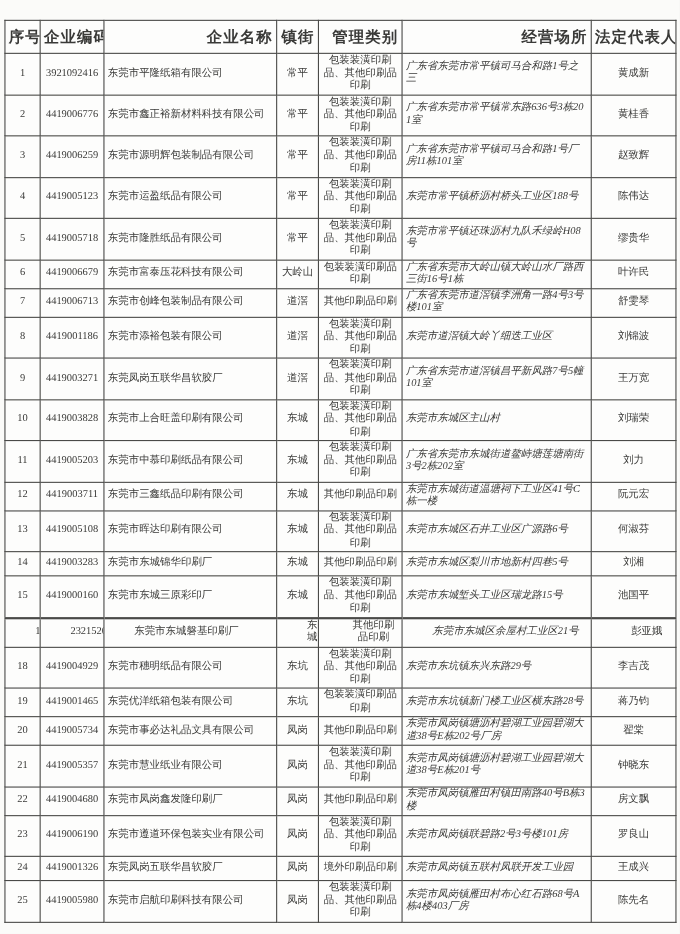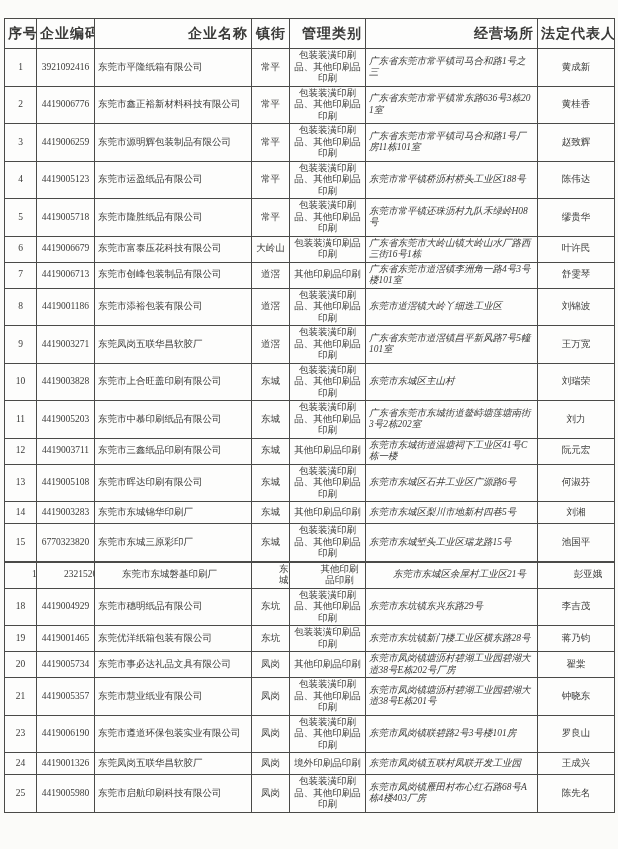--- a/index.html
+++ b/index.html
@@ -197,21 +197,21 @@
     <td class="c-no">14</td>
     <td class="c-code">4419003283</td>
     <td class="c-name">东莞市东城锦华印刷厂</td>
     <td class="c-town">东城</td>
     <td class="c-cat">其他印刷品印刷</td>
     <td class="c-addr">东莞市东城区梨川市地新村四巷5号</td>
     <td class="c-rep">刘湘</td>
   </tr>
         <tr>
     <td class="c-no">15</td>
-    <td class="c-code">6770323820</td>
+    <td class="c-code">4419000160</td>
     <td class="c-name">东莞市东城三原彩印厂</td>
     <td class="c-town">东城</td>
     <td class="c-cat">包装装潢印刷品、其他印刷品印刷</td>
     <td class="c-addr">东莞市东城堑头工业区瑞龙路15号</td>
     <td class="c-rep">池国平</td>
   </tr>
         <tr class="thick-top">
     <td class="c-no">17</td>
     <td class="c-code">2321520428</td>
     <td class="c-name">东莞市东城磐基印刷厂</td>
@@ -250,20 +250,29 @@
         <tr>
     <td class="c-no">21</td>
     <td class="c-code">4419005357</td>
     <td class="c-name">东莞市慧业纸业有限公司</td>
     <td class="c-town">凤岗</td>
     <td class="c-cat">包装装潢印刷品、其他印刷品印刷</td>
     <td class="c-addr">东莞市凤岗镇塘沥村碧湖工业园碧湖大道38号E栋201号</td>
     <td class="c-rep">钟晓东</td>
   </tr>
         <tr>
+    <td class="c-no">22</td>
+    <td class="c-code">4419004680</td>
+    <td class="c-name">东莞市凤岗鑫发隆印刷厂</td>
+    <td class="c-town">凤岗</td>
+    <td class="c-cat">其他印刷品印刷</td>
+    <td class="c-addr">东莞市凤岗镇雁田村镇田南路40号B栋3楼</td>
+    <td class="c-rep">房文飘</td>
+  </tr>
+        <tr>
     <td class="c-no">23</td>
     <td class="c-code">4419006190</td>
     <td class="c-name">东莞市遵道环保包装实业有限公司</td>
     <td class="c-town">凤岗</td>
     <td class="c-cat">包装装潢印刷品、其他印刷品印刷</td>
     <td class="c-addr">东莞市凤岗镇联碧路2号3号楼101房</td>
     <td class="c-rep">罗良山</td>
   </tr>
         <tr>
     <td class="c-no">24</td>

